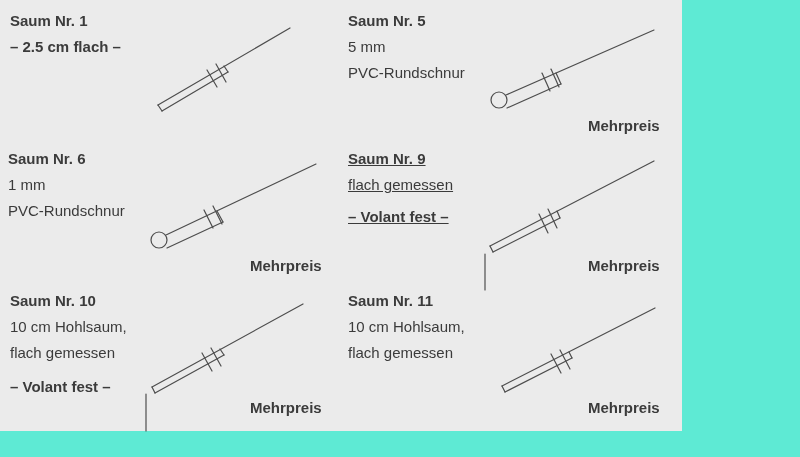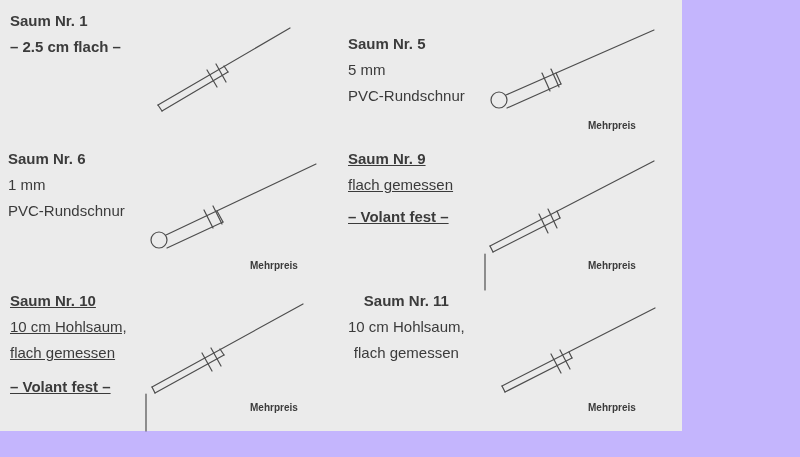--- a/index.html
+++ b/index.html
@@ -1,20 +1,20 @@
 <!DOCTYPE html>
 <html><head>
 <meta charset="utf-8">
 <style>
   html, body { margin: 0; padding: 0; background: #ffffff; }
   #page {
     position: relative;
     width: 800px;
     height: 457px;
-    background: #c4b5fd;
+    background: #5eead4;
     font-family: "Liberation Sans", sans-serif;
     color: #3b3b3b;
     overflow: hidden;
   }
   #gray-area {
     position: absolute;
     left: 0; top: 0;
     width: 682px; height: 431px;
     background: #ebebeb;
   }
@@ -24,21 +24,21 @@
     line-height: 26px;
     white-space: nowrap;
   }
   .panel-title { font-weight: 700; }
   .panel-detail { font-weight: 400; }
   .panel-note { font-weight: 700; }
   .note-gap-sm { margin-top: 6px; }
   .note-gap-md { margin-top: 8px; }
   .mehrpreis {
     position: absolute;
-    font-size: 10px;
+    font-size: 15px;
     font-weight: 700;
     line-height: 20px;
     white-space: nowrap;
   }
   svg.diagram {
     position: absolute;
     overflow: visible;
   }
   svg.diagram line, svg.diagram circle {
     stroke: #4d4d4d;
@@ -59,21 +59,21 @@
   </div>
   <svg class="diagram" style="left:148px; top:20px;" width="150" height="95">
     <line x1="10" y1="85" x2="142" y2="8"></line>
     <line x1="14" y1="91" x2="80" y2="52"></line>
     <line x1="10" y1="85" x2="14" y2="91"></line>
     <line x1="76" y1="46" x2="80" y2="52"></line>
     <line x1="59" y1="50" x2="69" y2="67"></line>
     <line x1="68" y1="44" x2="78" y2="62"></line>
   </svg>
 
-  <div class="panel-text" style="left:348px; top:8px;margin-top:23px;">
+  <div class="panel-text" style="left:348px; top:8px;">
     <div class="panel-title">Saum Nr. 5</div>
     <div class="panel-detail">5 mm</div>
     <div class="panel-detail">PVC-Rundschnur</div>
   </div>
   <svg class="diagram" style="left:486px; top:24px;" width="175" height="90">
     <circle cx="13" cy="76" r="8"></circle>
     <line x1="20" y1="71" x2="168" y2="6"></line>
     <line x1="21" y1="84" x2="75" y2="60"></line>
     <line x1="70" y1="49" x2="75" y2="60"></line>
     <line x1="56" y1="49" x2="64" y2="67"></line>
@@ -105,38 +105,38 @@
     <line x1="14" y1="96" x2="178" y2="11"></line>
     <line x1="17" y1="102" x2="84" y2="68"></line>
     <line x1="14" y1="96" x2="17" y2="102"></line>
     <line x1="81" y1="61" x2="84" y2="68"></line>
     <line x1="63" y1="64" x2="72" y2="83"></line>
     <line x1="72" y1="59" x2="81" y2="78"></line>
     <line x1="9" y1="104" x2="9" y2="140"></line>
   </svg>
   <div class="mehrpreis" style="left:588px; top:256px;">Mehrpreis</div>
 
-  <div class="panel-text" style="left:10px; top:288px;text-decoration:underline;">
+  <div class="panel-text" style="left:10px; top:288px;">
     <div class="panel-title">Saum Nr. 10</div>
     <div class="panel-detail">10 cm Hohlsaum,</div>
     <div class="panel-detail">flach gemessen</div>
     <div class="panel-note note-gap-md">– Volant fest –</div>
   </div>
   <svg class="diagram" style="left:140px; top:294px;" width="170" height="140">
     <line x1="12" y1="93" x2="163" y2="10"></line>
     <line x1="15" y1="99" x2="84" y2="61"></line>
     <line x1="12" y1="93" x2="15" y2="99"></line>
     <line x1="80" y1="55" x2="84" y2="61"></line>
     <line x1="62" y1="59" x2="72" y2="77"></line>
     <line x1="71" y1="54" x2="81" y2="72"></line>
     <line x1="6" y1="100" x2="6" y2="137"></line>
   </svg>
   <div class="mehrpreis" style="left:250px; top:398px;">Mehrpreis</div>
 
-  <div class="panel-text" style="left:348px; top:288px;text-align:center;">
+  <div class="panel-text" style="left:348px; top:288px;">
     <div class="panel-title">Saum Nr. 11</div>
     <div class="panel-detail">10 cm Hohlsaum,</div>
     <div class="panel-detail">flach gemessen</div>
   </div>
   <svg class="diagram" style="left:490px; top:300px;" width="170" height="95">
     <line x1="12" y1="86" x2="165" y2="8"></line>
     <line x1="15" y1="92" x2="82" y2="58"></line>
     <line x1="12" y1="86" x2="15" y2="92"></line>
     <line x1="79" y1="52" x2="82" y2="58"></line>
     <line x1="61" y1="54" x2="71" y2="73"></line>

